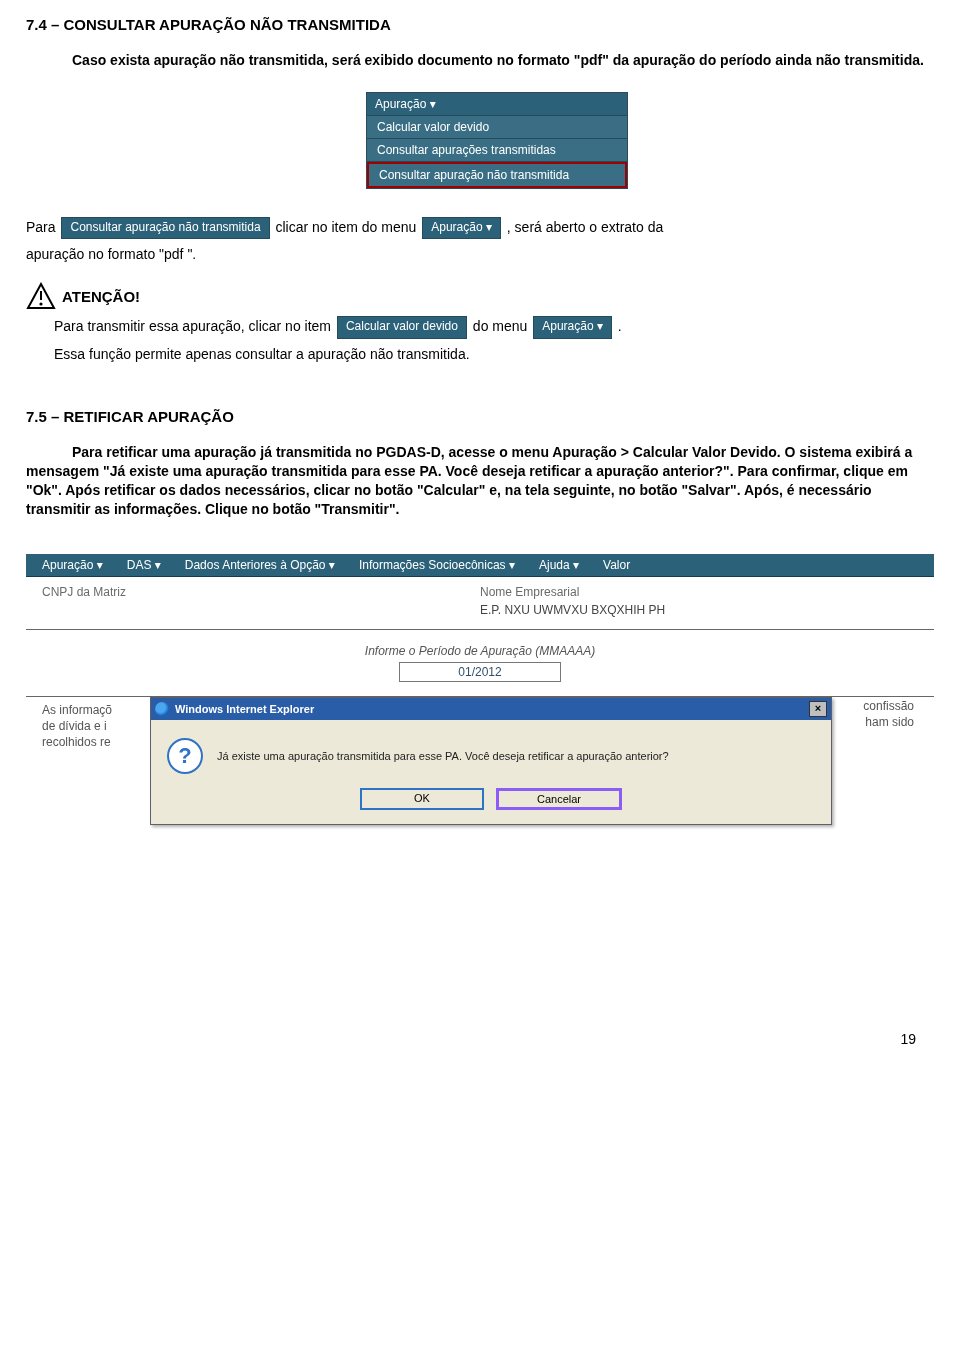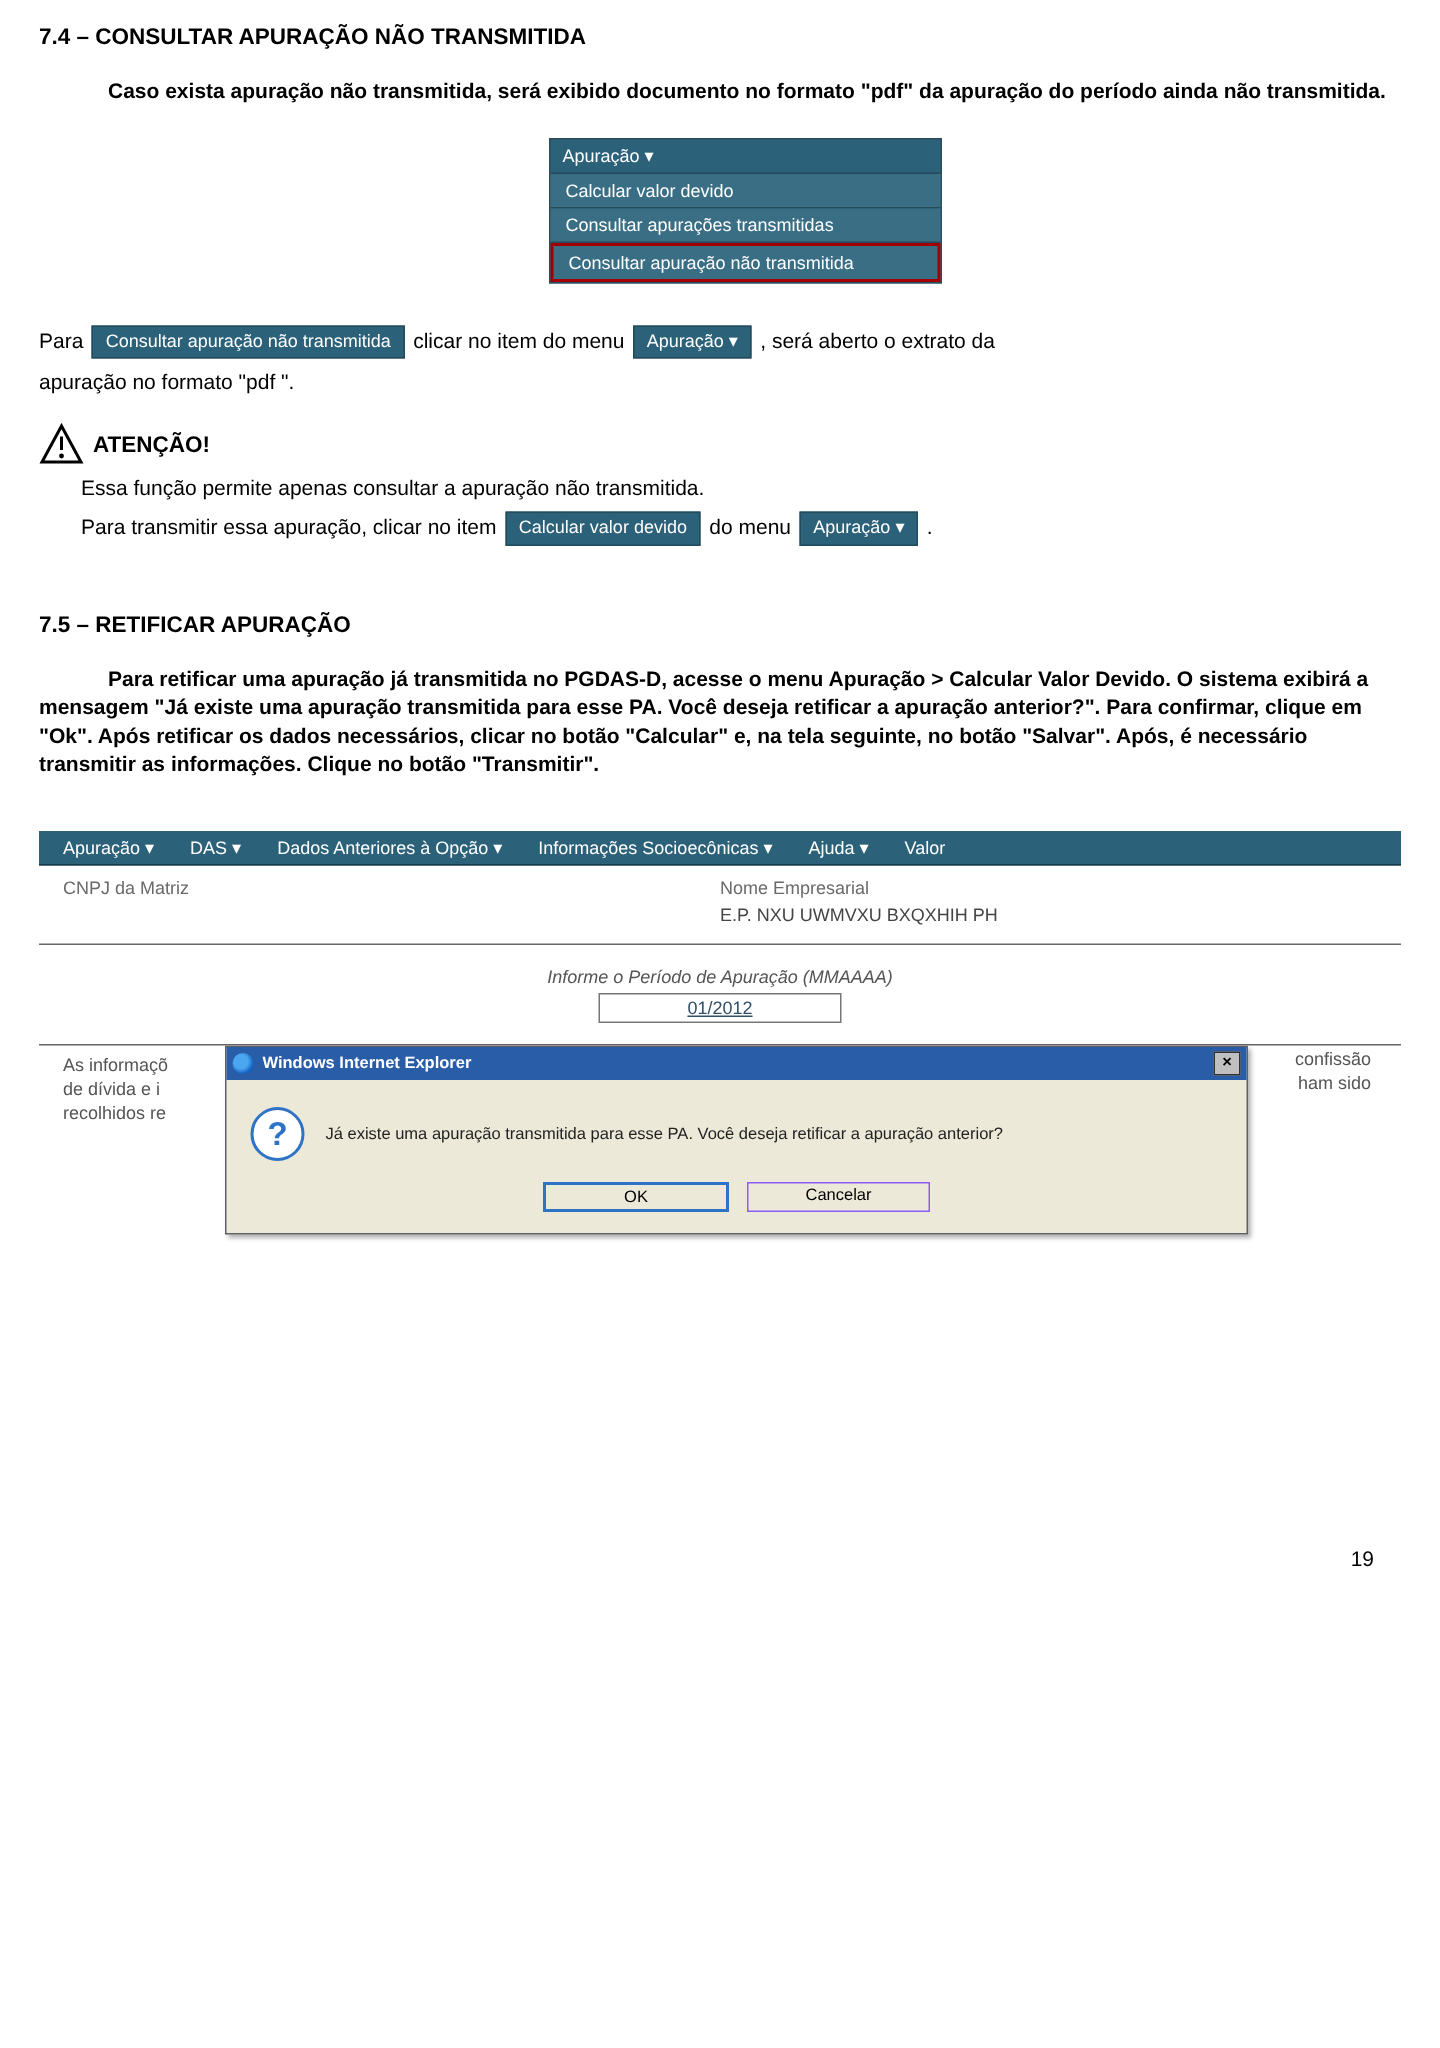--- a/index.html
+++ b/index.html
@@ -103,21 +103,20 @@
   }
   .txt-input {
     display: inline-block;
     border: 1px solid #777;
     background: #fff;
     padding: 2px 10px;
     font-size: 12px;
     color: #30506a;
     width: 140px;
     text-align: center;
-    text-decoration: underline;
   }
 
   .dialog-area {
     position: relative;
     margin-top: 4px;
     padding: 0 16px;
     min-height: 240px;
   }
   .bgtext {
     color: #555;
@@ -176,21 +175,21 @@
     display: flex; align-items: center; justify-content: center;
     flex: 0 0 32px;
   }
   .dialog .btns {
     display: flex;
     justify-content: center;
     gap: 12px;
     padding: 6px 0 14px 0;
   }
   .win-btn {
-    border: 1px solid #8b5cf6;
+    border: 3px solid #8b5cf6;
     background: #ece9d8;
     padding: 2px 20px;
     font-size: 11px;
     min-width: 80px;
     text-align: center;
   }
   .win-btn.primary { border: 2px solid #2e73c6; }
   .rightmeta {
     position: absolute;
     right: 20px; top: -2px;
@@ -232,28 +231,28 @@
   <div class="warn-row">
     <span class="warn-icon">
       <svg width="30" height="28" viewBox="0 0 30 28">
         <polygon points="15,2 28,26 2,26" fill="none" stroke="#000" stroke-width="2"></polygon>
         <line x1="15" y1="9" x2="15" y2="18" stroke="#000" stroke-width="2"></line>
         <circle cx="15" cy="22" r="1.6" fill="#000"></circle>
       </svg>
     </span>
     <span class="warn-text">ATENÇÃO!</span>
   </div>
-  <div class="para para-pad">Essa função permite apenas consultar a apuração não transmitida.</div>
   <div class="para para-pad">
     <span>Para transmitir essa apuração, clicar no item</span>
     <span class="chip">Calcular valor devido</span>
     <span>do menu</span>
     <span class="chip">Apuração ▾</span>
     <span>.</span>
   </div>
+  <div class="para para-pad">Essa função permite apenas consultar a apuração não transmitida.</div>
 
   <div class="sec-title" style="margin-top:44px">7.5 – RETIFICAR APURAÇÃO</div>
   <div class="para indent">Para retificar uma apuração já transmitida no PGDAS-D, acesse o menu Apuração &gt; Calcular Valor Devido. O sistema exibirá a mensagem "Já existe uma apuração transmitida para esse PA. Você deseja retificar a apuração anterior?". Para confirmar, clique em "Ok". Após retificar os dados necessários, clicar no botão "Calcular" e, na tela seguinte, no botão "Salvar". Após, é necessário transmitir as informações. Clique no botão "Transmitir".</div>
 
   <div class="app-wrap">
     <div class="nav">
       <span>Apuração ▾</span>
       <span>DAS ▾</span>
       <span>Dados Anteriores à Opção ▾</span>
       <span>Informações Socioecônicas ▾</span>

